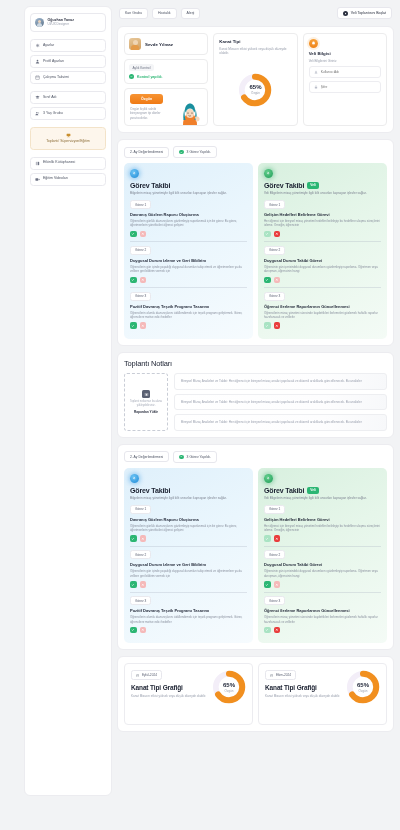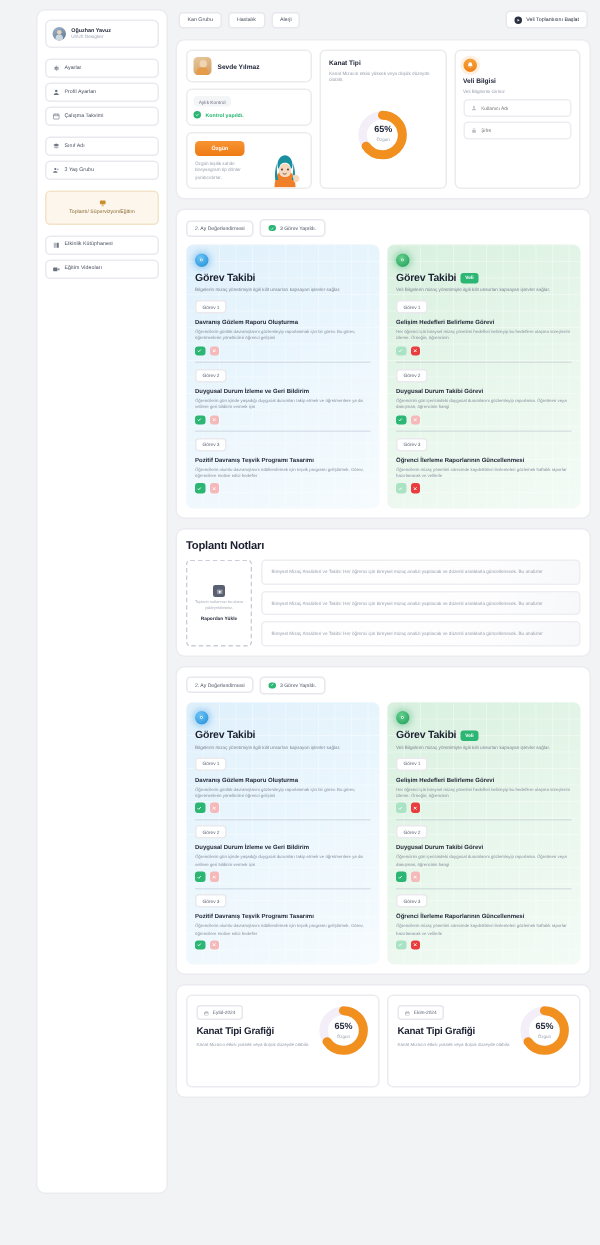--- a/index.html
+++ b/index.html
@@ -164,21 +164,21 @@
   .ti-actions { display:flex; gap:3px; margin-top:3px; }
   .act { width:6.5px;height:6.5px;border-radius:2px;display:flex;align-items:center;justify-content:center; }
   .act svg { width:3.6px;height:3.6px; }
   .act.yes { background:#2bb673; }
   .act.yes.soft { background:#a9e3c3; }
   .act.no { background:#f5b9b9; }
   .act.no.strong { background:#e93c3c; }
   .ti-sep { height:0.5px; background:rgba(160,170,185,.28); margin:4px 0; }
 
   
-  .notes-title { font-size:7.5px; font-weight:bold; color:#1a2030; letter-spacing:-.02em; margin-bottom:5px; }
+  .notes-title { font-size:7.5px; font-weight:normal; color:#1a2030; letter-spacing:-.02em; margin-bottom:5px; }
   .notes-body { display:flex; gap:6px; }
   .dropzone {
     width:44px; flex:0 0 44px; border:0.6px dashed #c9cdd6; border-radius:3px;
     display:flex; flex-direction:column; align-items:center; justify-content:center;
     gap:2px; padding:5px 3px; text-align:center; min-height:58px;
   }
   .dz-icon { width:8px;height:8px;border-radius:1.5px;background:#5a6072;display:flex;align-items:center;justify-content:center;}
   .dz-icon svg{width:5px;height:5px;}
   .dz-text { font-size:2.6px; color:#a6abb8; line-height:1.4; }
   .dz-link { font-size:3.2px; font-weight:bold; color:#2b3040; }

